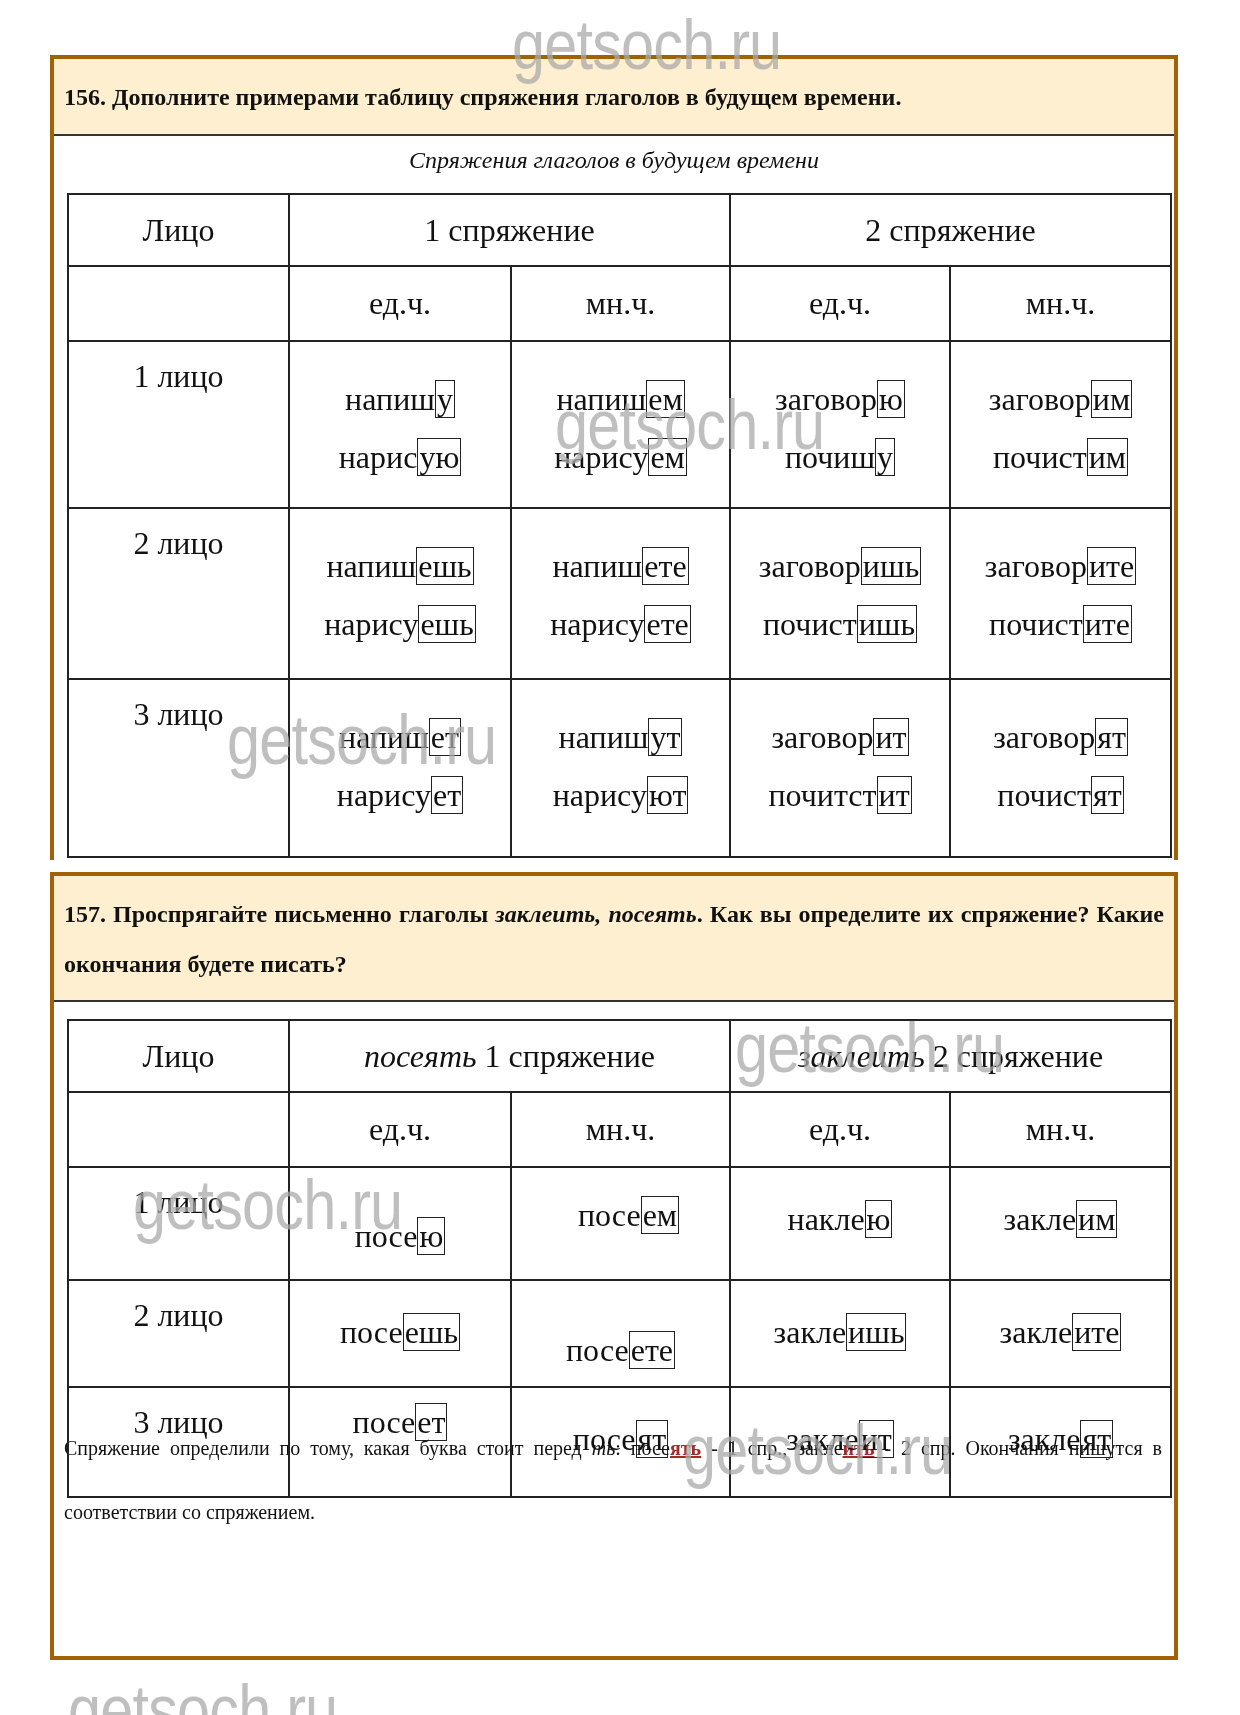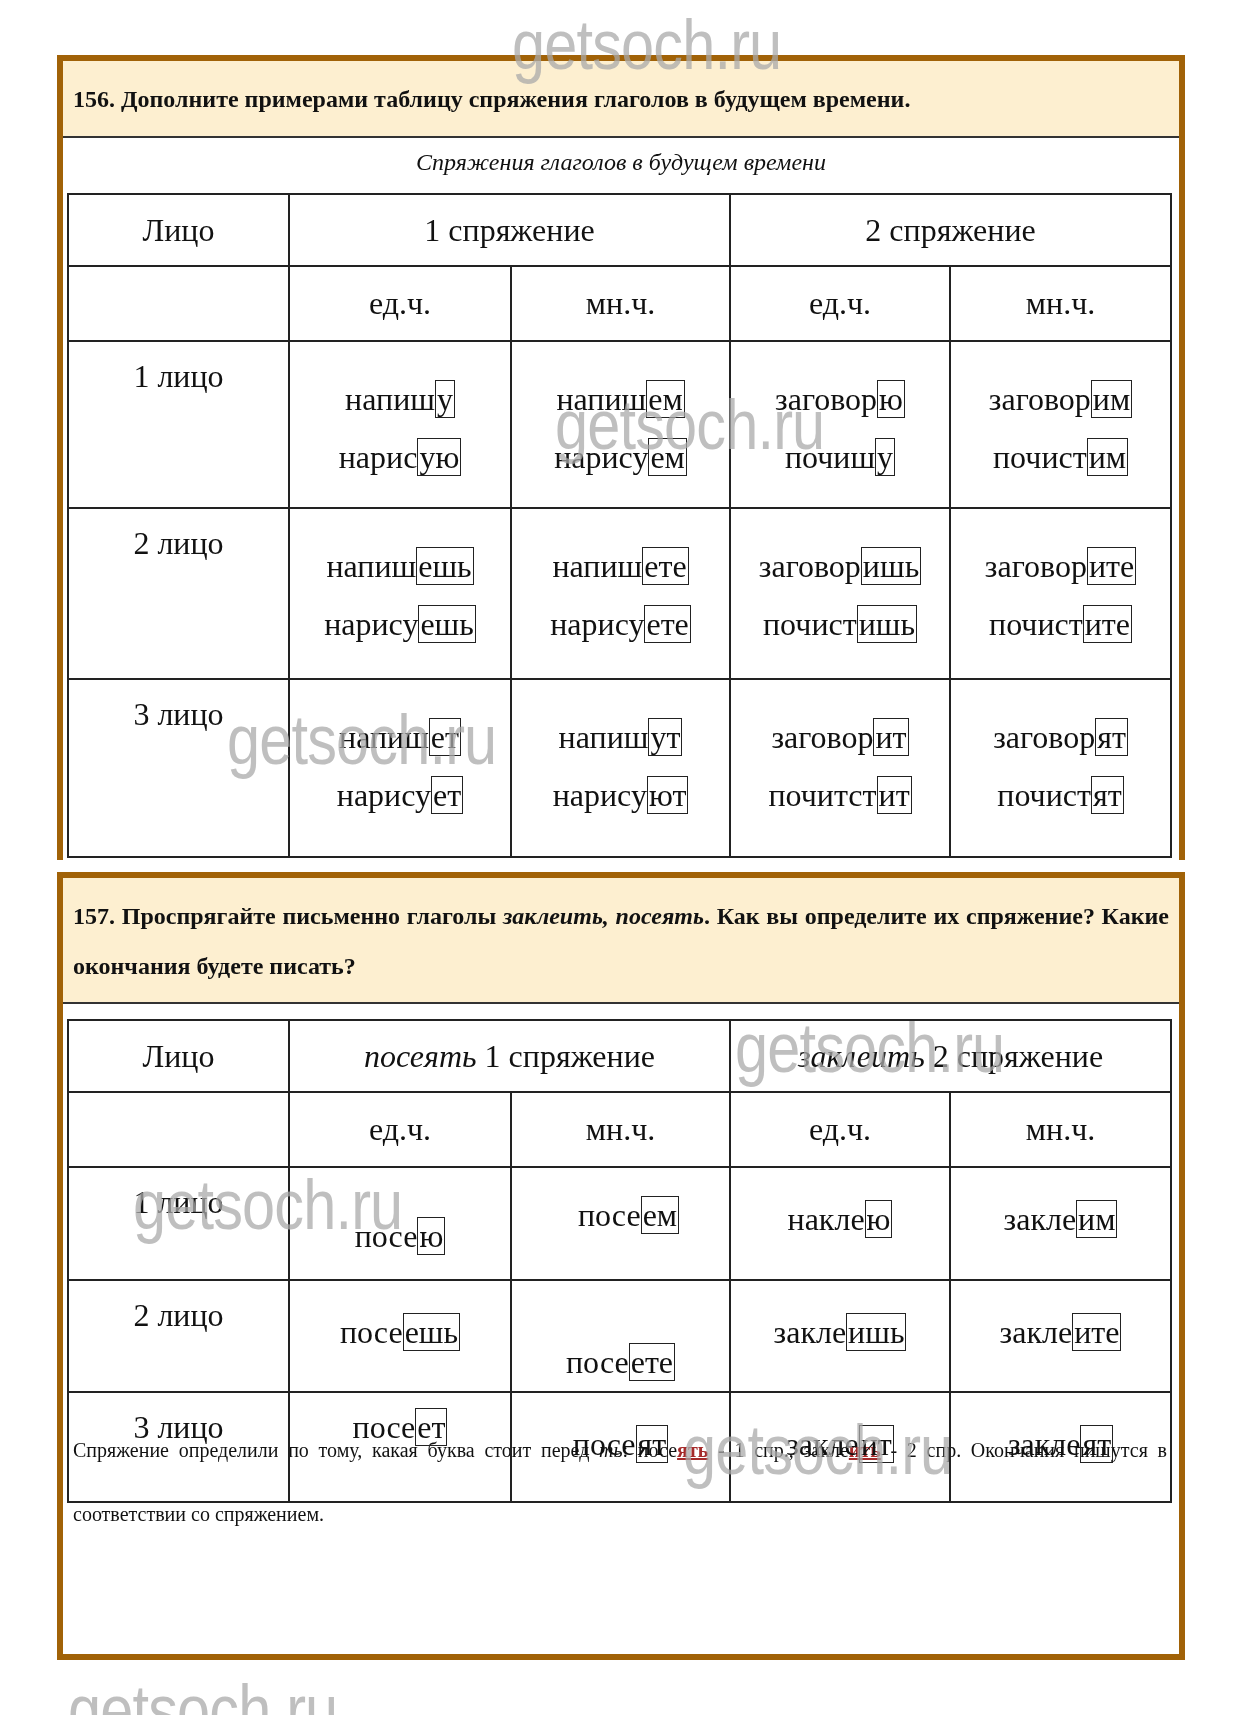--- a/index.html
+++ b/index.html
@@ -1,18 +1,18 @@
 <!DOCTYPE html>
 <html><head>
 <meta charset="utf-8">
 <style>
   html, body { margin:0; padding:0; background:#fff; }
   body { width:1240px; height:1715px; position:relative; overflow:hidden;
          font-family:"Liberation Serif","DejaVu Serif",serif; color:#111; }
-  .sec-box { position:absolute; left:57px; width:1128px; border:6px solid #a16207; box-sizing:border-box; }
+  .sec-box { position:absolute; left:50px; width:1128px; border:4px solid #a16207; box-sizing:border-box; }
   #box156 { top:55px; height:805px; border-bottom:none; }
   #box157 { top:872px; height:788px; }
   .task-head { position:absolute; left:0; right:0; top:0; background:#fdefd0; border-bottom:2px solid #333;
                font-weight:bold; font-size:24px; padding:0 10px; box-sizing:border-box; }
   #box156 .task-head { height:77px; line-height:77px; }
   #box157 .task-head { height:126px; line-height:50px; padding-top:13px; text-align:justify; }
   .caption { position:absolute; top:88px; left:0; right:0; text-align:center; font-style:italic; font-size:24px; }
   table.conj { position:absolute; border-collapse:collapse; table-layout:fixed; }
   table.conj td { border:2px solid #222; text-align:center; vertical-align:top; font-size:32px; padding:0; }
   .h1 td { height:70px; vertical-align:middle !important; }
@@ -183,21 +183,21 @@
         <td>
           <div class="forms" style="padding-top: 22px;"><span class="w"><span>закле</span><span class="end">им</span></span></div>
         </td>
       </tr>
   <tr style="height:107px">
         <td class="face">2 лицо</td>
         <td>
           <div class="forms" style="padding-top: 22px;"><span class="w"><span>посе</span><span class="end">ешь</span></span></div>
         </td>
         <td>
-          <div class="forms" style="padding-top: 40px; margin-top: 12px;"><span class="w"><span>посе</span><span class="end">ете</span></span></div>
+          <div class="forms" style="padding-top: 40px;"><span class="w"><span>посе</span><span class="end">ете</span></span></div>
         </td>
         <td>
           <div class="forms" style="padding-top: 22px;"><span class="w"><span>закле</span><span class="end">ишь</span></span></div>
         </td>
         <td>
           <div class="forms" style="padding-top: 22px;"><span class="w"><span>закле</span><span class="end">ите</span></span></div>
         </td>
       </tr>
   <tr style="height:110px">
         <td class="face">3 лицо</td>

